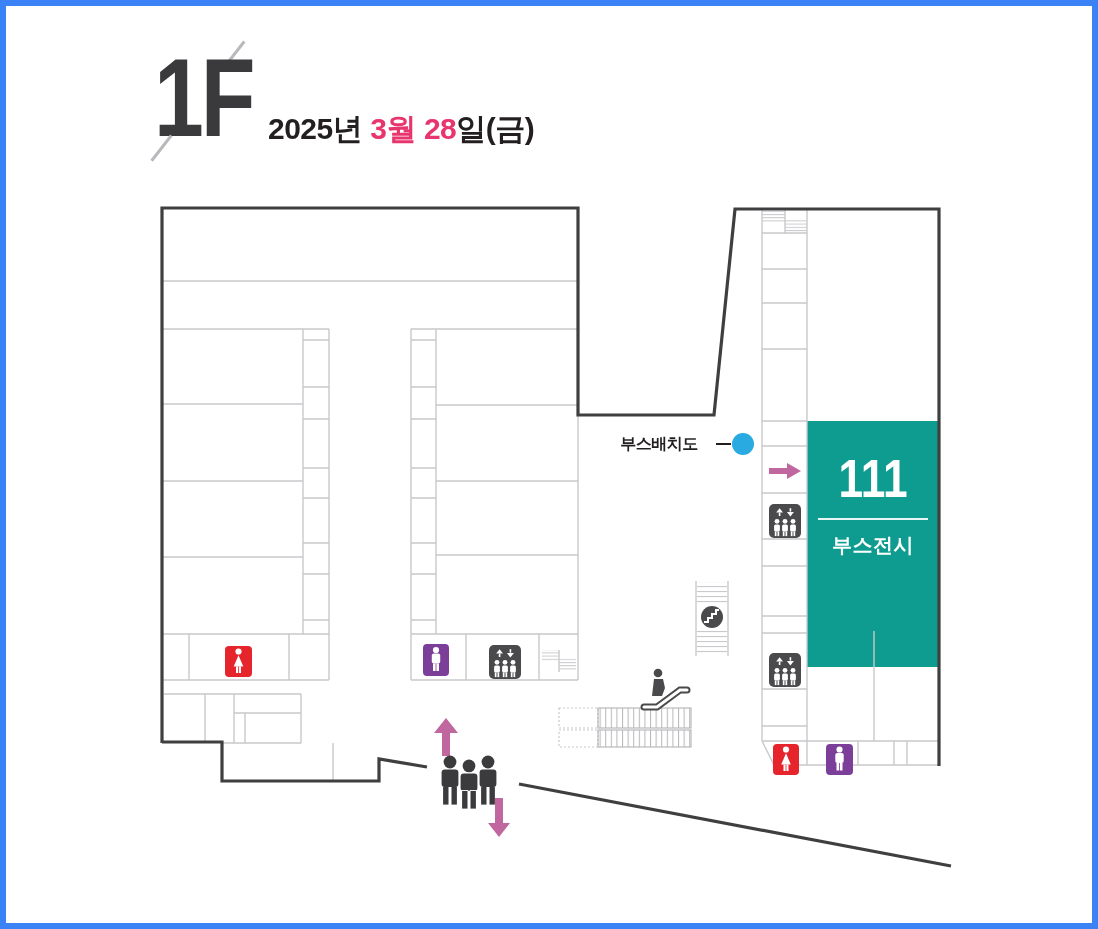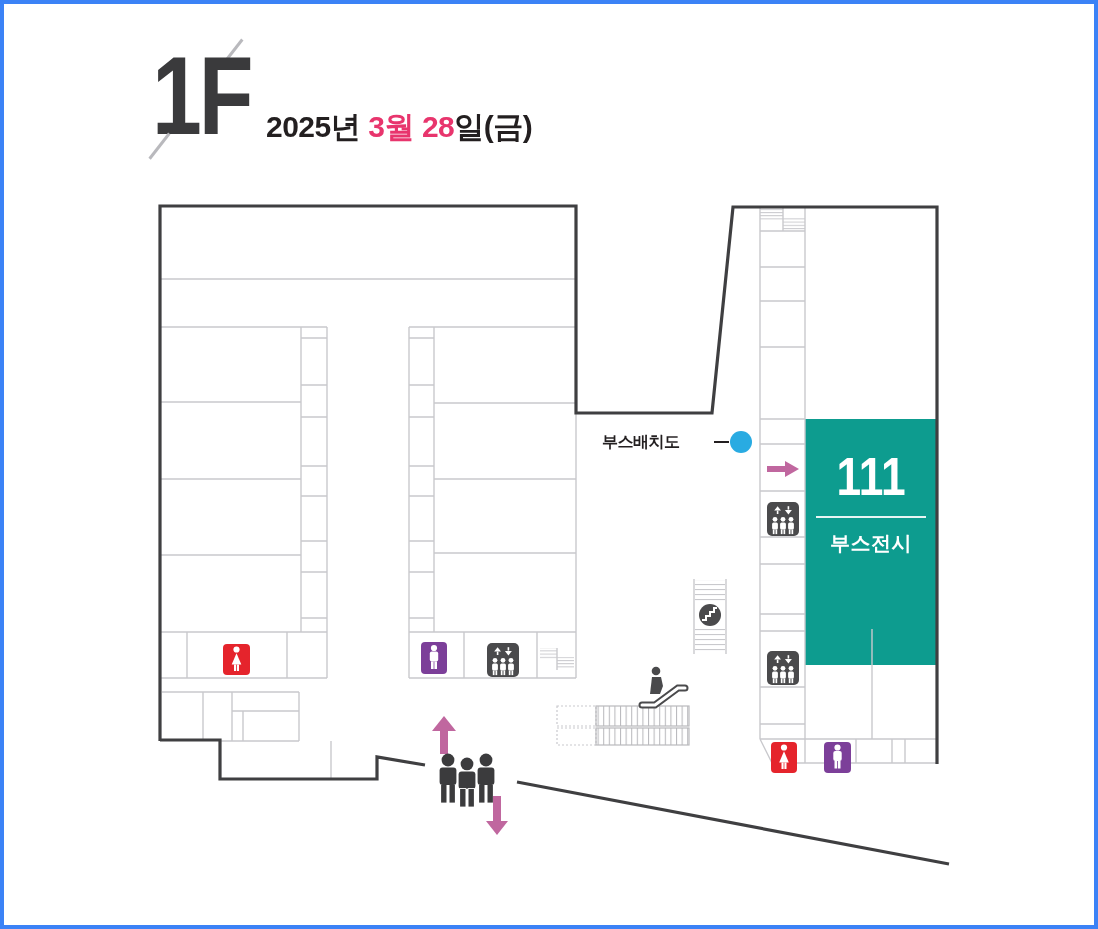--- a/index.html
+++ b/index.html
@@ -1,16 +1,16 @@
 <!DOCTYPE html>
 <html style="--wall: #3f3f41; --line: #c9c9cd; --teal: #0d9c8f; --red: #e5242c; --purple: #7c3f99; --icon_dark: #4a4a4c; --people: #3b3b3d; --arrow_pink: #c0679f; --date_pink: #e8356d; --blue_dot: #29abe2; --text_dark: #231f20; --title_gray: #3a3a3c;"><head>
 <meta charset="utf-8">
 <style>
   html,body{margin:0;padding:0;background:#fff;}
-  #canvas{position:relative;width:1098px;height:929px;background:#fff;border:4px solid #3b82f6;
+  #canvas{position:relative;width:1098px;height:929px;background:#fff;border:6px solid #3b82f6;
           box-sizing:border-box;overflow:hidden;font-family:"Liberation Sans",sans-serif;}
   .abs{position:absolute;}
   svg{display:block;}
   
   #plan{position:absolute;left:0;top:0;z-index:6;pointer-events:none;}
   .ln{stroke:var(--line,#c9c9cd);stroke-width:1.4;fill:none;}
   .wall{stroke:var(--wall,#3f3f41);stroke-width:3.2;fill:none;}
   .dk{fill:var(--icon_dark,#4a4a4c);}
   .wht{fill:#ffffff;}
   .wstk{stroke:#ffffff;stroke-width:2;fill:none;}
@@ -24,21 +24,21 @@
              letter-spacing:-.5px;z-index:9;white-space:nowrap;}
   .date-line .gap{margin-right:8px;}
   .pinktxt{color:var(--date_pink,#e8356d);}
   
   .booth{left:801px;top:415px;width:132px;height:246px;background:var(--teal,#0d9c8f);z-index:2;
          display:flex;flex-direction:column;align-items:center;color:#fff;}
   .booth-num{margin-top:30px;font-size:54px;font-weight:700;line-height:1;transform:scaleX(.82);}
   .booth-line{margin-top:13px;width:110px;height:2px;background:rgba(255,255,255,.9);}
   .booth-label{margin-top:12px;font-size:20px;font-weight:600;letter-spacing:.5px;}
   
-  .layout-label{left:598px;top:428px;width:110px;text-align:left;font-size:16px;font-weight:700;
+  .layout-label{left:598px;top:428px;width:110px;text-align:center;font-size:16px;font-weight:700;
                 color:var(--text_dark,#231f20);z-index:8;letter-spacing:-.5px;}
   .connector{left:710px;top:437px;width:15px;height:2px;background:var(--text_dark,#231f20);z-index:7;}
   .bluedot{left:726px;top:427px;width:22px;height:22px;border-radius:50%;background:var(--blue_dot,#29abe2);z-index:8;}
   .gate-label{left:394px;top:836px;font-size:28px;font-weight:800;letter-spacing:-1px;
               color:var(--text_dark,#231f20);z-index:9;}
   
   .arr-up{left:428px;top:712px;width:0;height:0;z-index:7;
           border-left:12px solid transparent;border-right:12px solid transparent;
           border-bottom:15px solid var(--arrow_pink,#c0679f);}
   .arr-up::after{content:"";position:absolute;left:-4px;top:15px;width:8px;height:23px;

